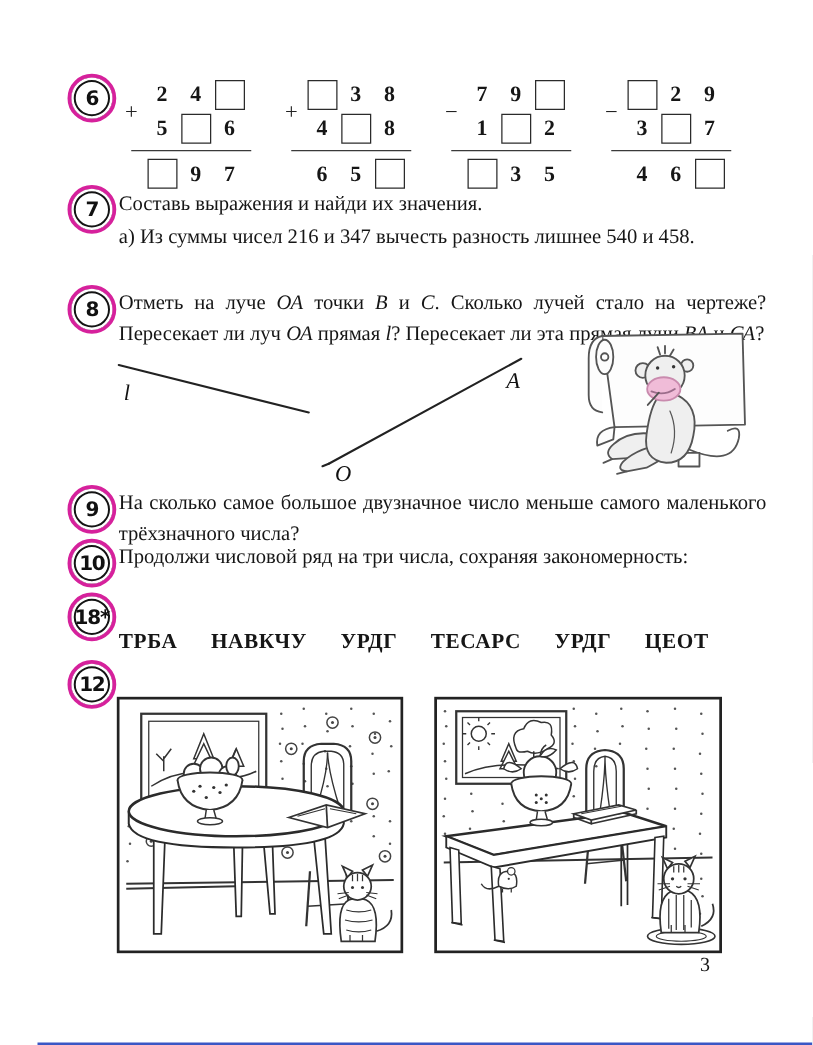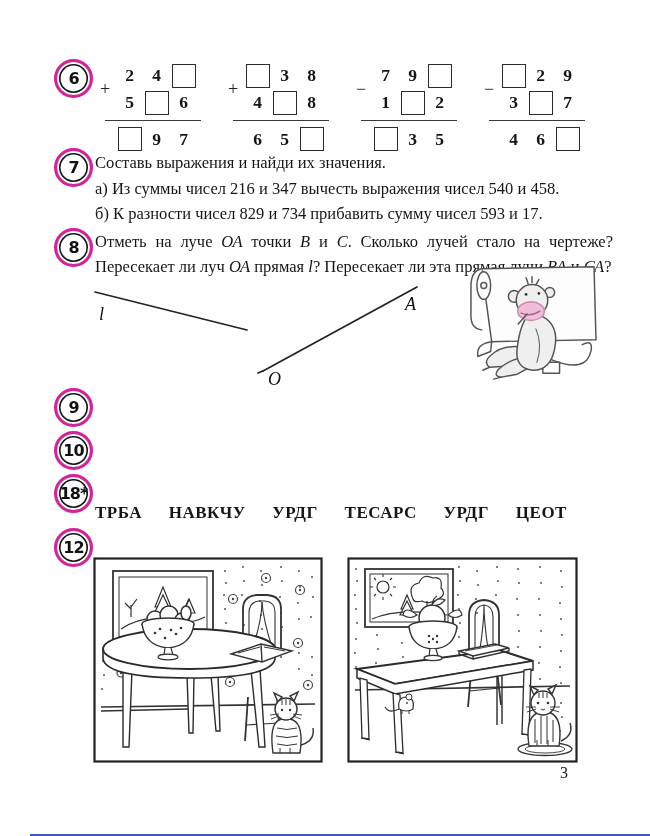--- a/index.html
+++ b/index.html
@@ -97,22 +97,21 @@
       <span class="cell g23">7</span>
       <div class="rule"></div>
       <span class="cell g31">4</span>
       <span class="cell g32">6</span>
       <span class="cell g33 box"></span>
     </div>
   </div>
 
   <div class="badge" style="top:148px">7</div>
   <p class="txt" style="top:150px">Составь выражения и найди их значения.</p>
-  <p class="txt" style="top:176px"><span>а) Из суммы чисел </span><span class="b">216</span><span> и </span><span class="b">347</span><span> вычесть выражения чисел </span><span class="b">540</span><span> и </span><span class="b">458</span><span>.</span></p>
-  <p class="txt" style="top:201px"><span>б) К разности чисел </span><span class="b">829</span><span> и </span><span class="b">734</span><span> прибавить сумму чисел </span><span class="b">593</span><span> и </span><span class="b">17</span><span>.</span></p>
+  <p class="txt" style="top:176px"><span>а) Из суммы чисел </span><span class="b">216</span><span> и </span><span class="b">347</span><span> вычесть разность лишнее </span><span class="b">540</span><span> и </span><span class="b">458</span><span>.</span></p>
 
   <div class="badge" style="top:228px">8</div>
   <p class="txt just" style="top:229px"><span>Отметь на луче </span><span class="b i">ОА</span><span> точки </span><span class="b i">В</span><span> и </span><span class="b i">С</span><span>. Сколько лучей стало на чертеже? Пересекает ли луч </span><span class="b i">ОА</span><span> прямая </span><span class="b i">l</span><span>? Пересекает ли эта прямая лучи </span><span class="b i">ВА</span><span> и </span><span class="b i">СА</span><span>?</span></p>
 
   <div class="figure" style="left:75px;top:284px">
     <svg width="545" height="104" viewBox="0 0 545 104">
       <g stroke="#222" stroke-width="1.7" stroke-linecap="round">
         <line x1="20" y1="8" x2="172" y2="46"></line>
         <line x1="188" y1="87" x2="342" y2="3"></line>
         <line x1="188" y1="87" x2="183" y2="89"></line>
@@ -149,22 +148,24 @@
         <circle cx="79" cy="38" r="1.4" fill="#333" stroke="none"></circle>
         <circle cx="92" cy="37" r="1.4" fill="#333" stroke="none"></circle>
         <ellipse cx="84" cy="55" rx="13.5" ry="9.5" fill="#f0bcd8" stroke="#c98bae"></ellipse>
         <path d="M74,57 Q84,61 93,55" fill="none" stroke="#9c6d8b"></path>
         <path d="M80,58 L71,68" fill="none"></path>
       </g>
     </svg>
   </div>
 
   <div class="badge" style="top:388px">9</div>
+  <p class="txt just" style="top:389px">На сколько самое большое двузначное число меньше самого маленького трёхзначного числа?</p>
 
   <div class="badge" style="top:431px">10</div>
+  <p class="txt" style="top:432px">Продолжи числовой ряд на три числа, сохраняя закономерность:</p>
 
   <div class="badge" style="top:474px">18*</div>
   <div id="word-row">
     <span>ТРБА</span>
     <span>НАВКЧУ</span>
     <span>УРДГ</span>
     <span>ТЕСАРС</span>
     <span>УРДГ</span>
     <span>ЦЕОТ</span>
   </div>

